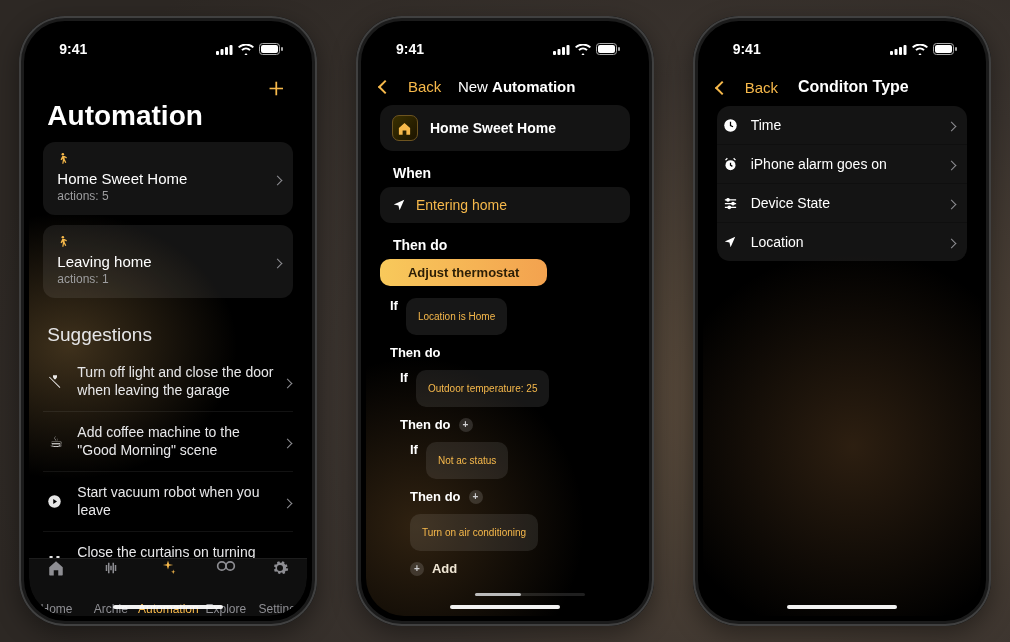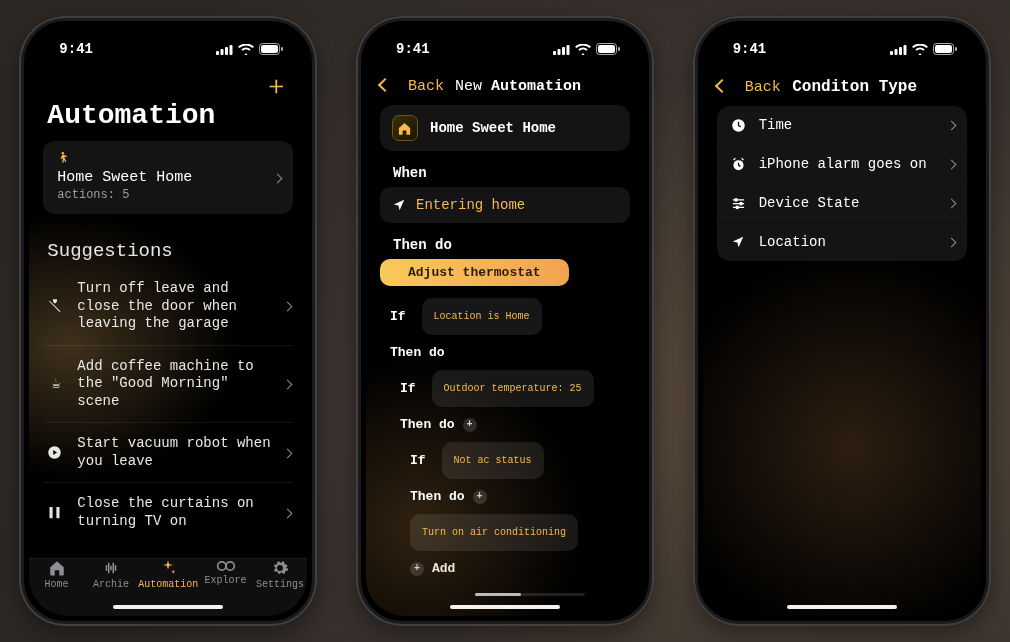--- a/index.html
+++ b/index.html
@@ -17,21 +17,20 @@
     gap:0;
   }
   .phone {
     width:298px;
     height:610px;
     background:#000;
     border-radius:46px;
     padding:10px;
     position:relative;
     box-shadow:inset 0 0 0 2px #404040,inset 0 0 0 5px #1b1b1b,0 8px 24px rgba(0,0,0,.4);
-    font-family:Liberation Mono, monospace;
   }
   .screen {
     width:100%;
     height:100%;
     border-radius:38px;
     overflow:hidden;
     position:relative;
     background:#000;
     color:#fff;
     display:flex;
@@ -115,23 +114,23 @@
     border-top:1px solid rgba(255,255,255,.06);
     background:rgba(18,18,18,.85);
     backdrop-filter:blur(6px);
     flex-shrink:0;
   }
   .tab {
     flex:1;
     display:flex;
     flex-direction:column;
     align-items:center;
-    justify-content:flex-start;
+    justify-content:space-between;
     gap:2px;
-    font-size:10px;
+    font-size:12px;
     color:#8e8e93;
   }
   .tab.active { color:var(--accent); }
   .tab .ticon { font-size:17px;}
 
   
   .nav-bar {
     display:flex;
     align-items:center;
     padding:6px 14px 4px;
@@ -176,21 +175,21 @@
     align-items:center;
     padding:6px 28px;
     border-radius:10px;
     font-size:13px;
     font-weight:600;
     margin-bottom:12px;
     width:fit-content;
   }
   .pill.gold { background:linear-gradient(90deg,#f8c95b,#f3a24f); color:#2c1e06; }
   .nested { padding-left:10px; }
-  .if-row { display:flex; align-items:center; gap:16px; margin-bottom:10px; }
+  .if-row { display:flex; align-items:flex-start; gap:8px; margin-bottom:10px; }
   .if-label { font-size:13px; font-weight:700; color:#fff; }
   .chip {
     background:rgba(255,255,255,.09);
     border-radius:10px;
     padding:13px 12px;
     font-size:10px;
     color:var(--accent);
   }
   .then-row { display:flex; align-items:center; gap:8px; font-size:13px; font-weight:700; margin-bottom:10px;}
   .add-dot {
@@ -214,21 +213,21 @@
   
   .nav-title3 { flex:1; text-align:center; font-size:16px; font-weight:700; padding-right:44px;}
   .menu {
     margin:6px 14px 0;
     background:rgba(255,255,255,.08);
     border-radius:13px;
     overflow:hidden;
   }
   .menu-row{
     display:flex;align-items:center;gap:12px;
-    padding:11px 14px;
+    padding:11px 6px;
     border-bottom:1px solid rgba(0,0,0,.25);
     position:relative;
   }
   .menu-row:last-child{border-bottom:none;}
   .menu-row .mic{width:16px;text-align:center;font-size:14px;}
   .menu-row .mtext{font-size:14px;}
   .menu-row .chev{position:absolute;right:12px;color:#8e8e93;}
 
   
   .chev::before{
@@ -286,30 +285,41 @@
         <span class="card-icon">
           <svg width="14" height="14" viewBox="0 0 24 24" fill="currentColor">
               <circle cx="10" cy="4" r="2.2"></circle>
               <path d="M9 7l-3 6 2 1 2-3v3l-1 6h2l1-5 2 4 2-1-3-6V9l3 2 1-2-4-2z"></path>
             </svg>
         </span>
         <span class="card-title">Home Sweet Home</span>
         <span class="card-sub">actions: 5</span>
         <span class="chev"></span>
       </div>
+      <div class="card">
+        <span class="card-icon">
+          <svg width="14" height="14" viewBox="0 0 24 24" fill="currentColor">
+              <circle cx="10" cy="4" r="2.2"></circle>
+              <path d="M9 7l-3 6 2 1 2-3v3l-1 6h2l1-5 2 4 2-1-3-6V9l3 2 1-2-4-2z"></path>
+            </svg>
+        </span>
+        <span class="card-title">Leaving home</span>
+        <span class="card-sub">actions: 1</span>
+        <span class="chev"></span>
+      </div>
 
       <div class="section-label">Suggestions</div>
 
       <div class="suggest-row">
         <span class="sicon">
           <svg width="16" height="16" viewBox="0 0 24 24" fill="#fff">
               <path d="M9 2h6v3l-2 3h-2l-2-3zM4 4l16 16-1 1L3 5z"></path>
             </svg>
         </span>
-        <span class="stext">Turn off leave and close the door when leaving the garage</span>
+        <span class="stext">Turn off light and close the door when leaving the garage</span>
         <span class="chev"></span>
       </div>
       <div class="suggest-row">
         <span class="sicon">☕︎</span>
         <span class="stext">Add coffee machine to the "Good Morning" scene</span>
         <span class="chev"></span>
       </div>
       <div class="suggest-row">
         <span class="sicon">
           <svg width="15" height="15" viewBox="0 0 24 24">

